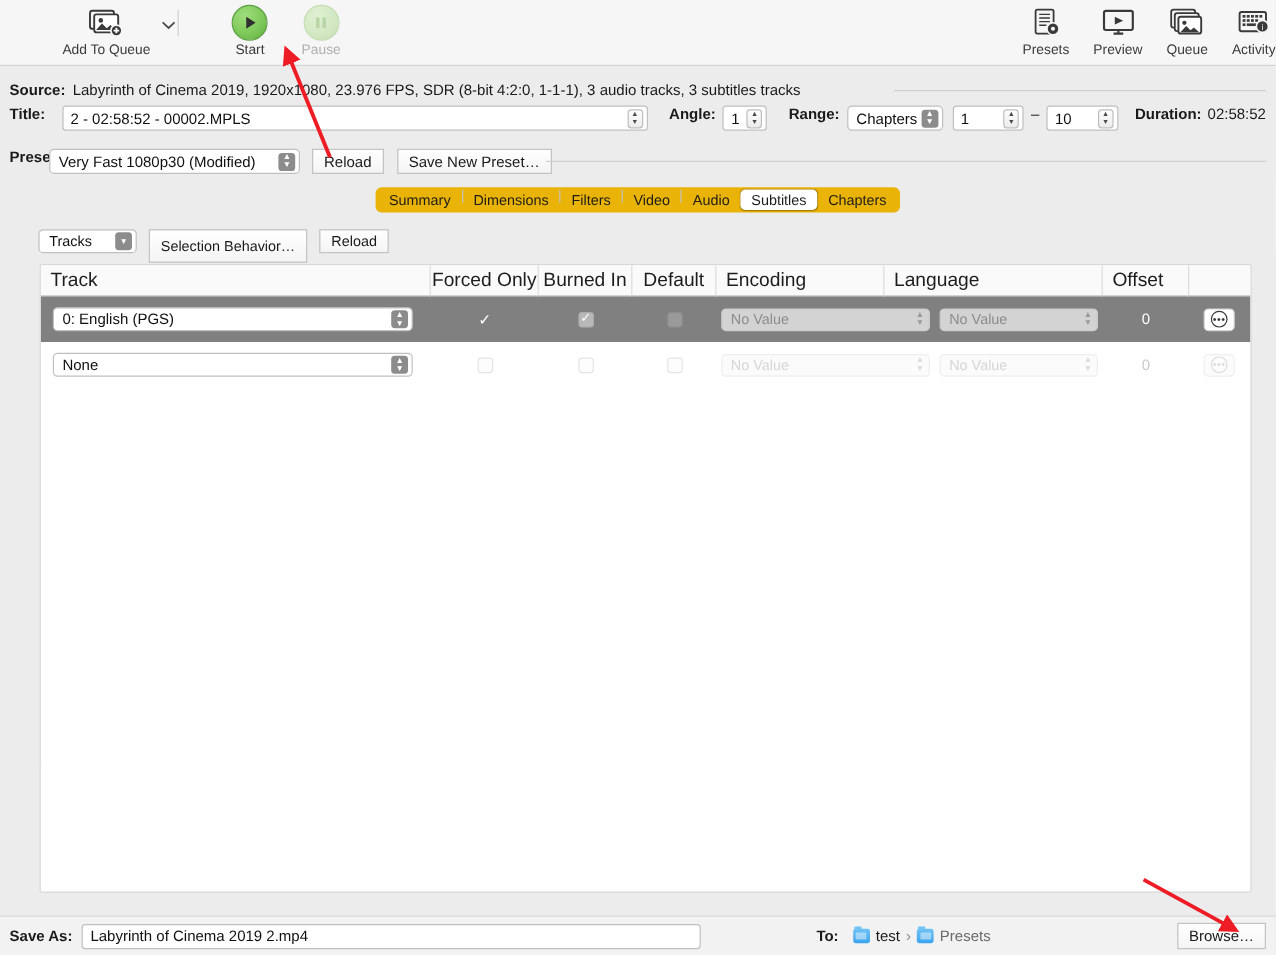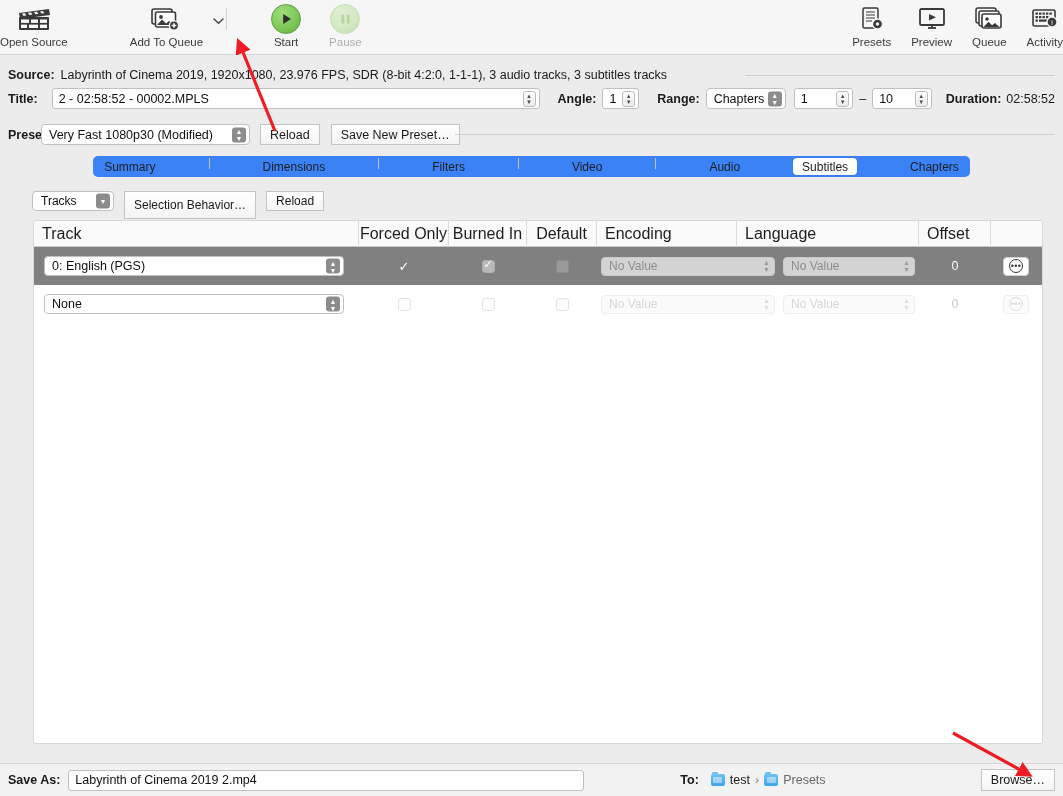--- a/index.html
+++ b/index.html
@@ -39,21 +39,21 @@
     background: radial-gradient(circle at 35% 28%, #9fdd7c 0%, #7ec95a 55%, #5fae3e 100%);
     border: 1px solid #5d9e44;
   }
   .circle-pause {
     background: radial-gradient(circle at 35% 28%, #dff0d2 0%, #d2e8c2 60%, #c2ddb0 100%);
     border: 1px solid #c4ddb2;
   }
 
   
   .infoblock { position: absolute; top: 56px; left: 0; width: 1063px; height: 93px; background: #ececec; }
-  .row-line { position: absolute; display: flex; align-items: center; }
+  .row-line { position: absolute; display: flex; align-items: flex-start; }
   .lbl-bold { font-weight: bold; font-size: 12.5px; color: #1a1a1a; }
   .txt { font-size: 12.5px; color: #1a1a1a; }
 
   .src-row { top: 12px; left: 8px; }
   .src-row .lbl-bold { margin-right: 6px; }
 
   .hairline { position: absolute; height: 1px; background: #cfcfcf; }
 
   .title-row { top: 32px; left: 8px; width: 1047px; }
   .preset-row { top: 68px; left: 8px; width: 1047px; }
@@ -91,21 +91,21 @@
     padding: 0 9px; white-space: nowrap;
   }
 
   
   .tabbar {
     position: absolute; top: 156px; left: 0; width: 1063px;
     display: flex; justify-content: center;
   }
   .tabs {
     display: flex; align-items: flex-start;
-    background: #3b82f6; border-radius: 5px; padding: 2px; height: 21px; gap: 44px;
+    background: #eab308; border-radius: 5px; padding: 2px; height: 21px;
   }
   .tab {
     font-size: 12px; color: #1d1d1d; padding: 0 9px; height: 17px;
     display: flex; align-items: center; border-radius: 4px;
   }
   .tab.active { background: #ffffff; box-shadow: 0 0 1px rgba(0,0,0,.35); }
   .tabdiv { width: 1px; height: 11px; background: #c2c2c2; }
 
   
   .panel {
@@ -204,43 +204,20 @@
 
   
   .annot { position: absolute; left: 0; top: 0; width: 1063px; height: 796px; pointer-events: none; }
 </style>
 </head>
 <body>
 
 <div class="toolbar">
   <div class="tb-left">
 
-    <div class="tb-item" style="min-width:70px;padding-left:0;">
-      <span class="tb-icon">
-        <svg width="34" height="26" viewBox="0 0 34 26">
-          <g fill="#3a3a3a">
-            <path d="M2 7 L32 3 L33 9 L3 13 Z"></path>
-            <rect x="2" y="11" width="30" height="13" rx="1"></rect>
-          </g>
-          <g fill="#fafafa">
-            <path d="M5 7.6 l3-.4 l1.4 2.2 l-3 .4 z"></path>
-            <path d="M11 6.8 l3-.4 l1.4 2.2 l-3 .4 z"></path>
-            <path d="M17 6.1 l3-.4 l1.4 2.2 l-3 .4 z"></path>
-            <path d="M23 5.4 l3-.4 l1.4 2.2 l-3 .4 z"></path>
-            <rect x="4" y="13.5" width="8" height="3.4"></rect>
-            <rect x="14" y="13.5" width="7" height="3.4"></rect>
-            <rect x="23" y="13.5" width="7" height="3.4"></rect>
-            <rect x="4" y="18.6" width="6" height="3.4"></rect>
-            <rect x="12" y="18.6" width="9" height="3.4"></rect>
-            <rect x="23" y="18.6" width="7" height="3.4"></rect>
-          </g>
-        </svg>
-      </span>
-      <span class="tb-label">Open Source</span>
-    </div>
 
     <div class="tb-item" style="min-width:62px;margin-left:42px;">
       <span class="tb-icon">
         <svg width="32" height="26" viewBox="0 0 32 26">
           <rect x="2" y="3" width="20" height="15" rx="2" fill="none" stroke="#3a3a3a" stroke-width="1.6"></rect>
           <rect x="5.5" y="6" width="20" height="15" rx="2" fill="#ffffff" stroke="#3a3a3a" stroke-width="1.6"></rect>
           <circle cx="11" cy="11" r="1.9" fill="#3a3a3a"></circle>
           <path d="M7 19 l5-5.5 l4 4 l3-2.6 l5 4.1 z" fill="#3a3a3a"></path>
           <circle cx="24" cy="19.5" r="4.6" fill="#3a3a3a" stroke="#f6f6f6" stroke-width="1.4"></circle>
           <path d="M24 17.2 v4.6 M21.7 19.5 h4.6" stroke="#ffffff" stroke-width="1.5"></path>

